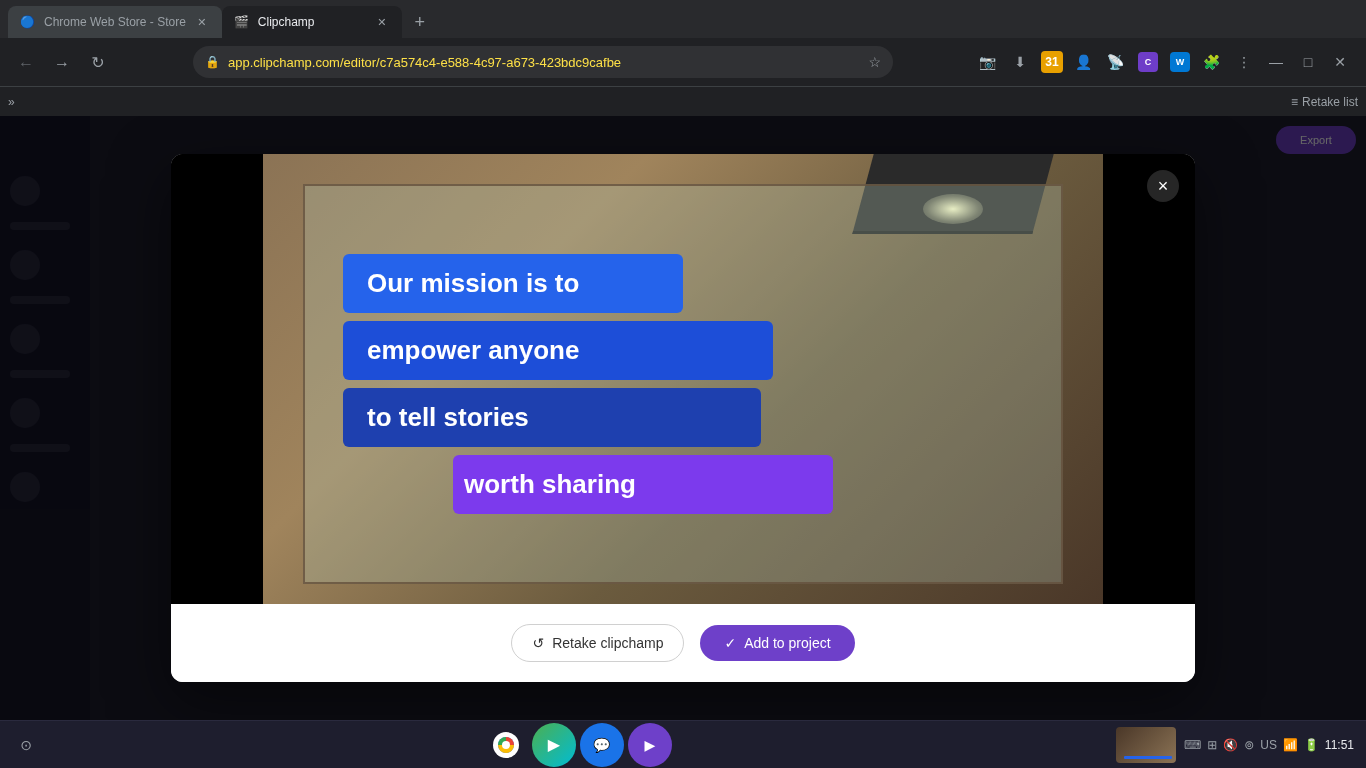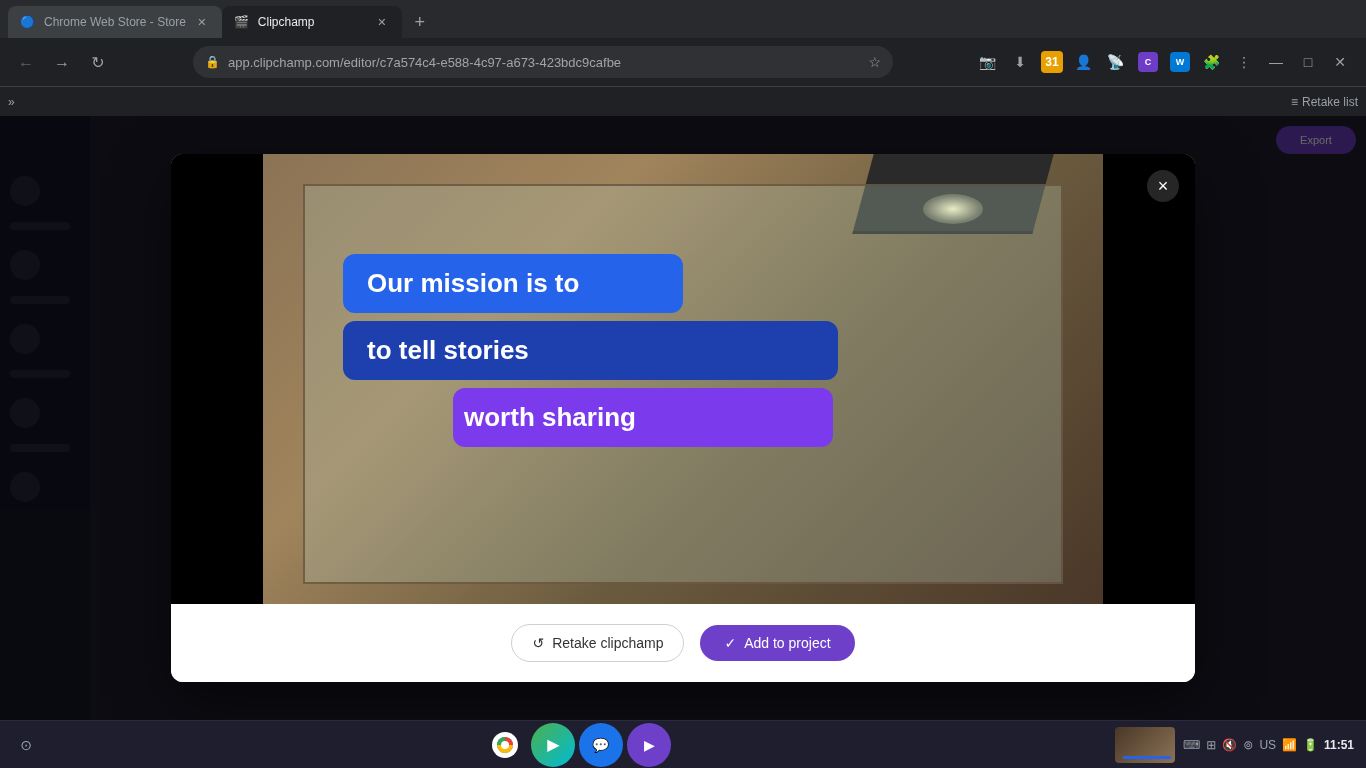--- a/index.html
+++ b/index.html
@@ -140,21 +140,21 @@
       margin: 0 auto;
     }
 
     .omnibox-lock {
       color: #9aa0a6;
       font-size: 12px;
     }
 
     .omnibox-url {
       flex: 1;
-      color: #a3a3a3;
+      color: #fde047;
       font-size: 13px;
     }
 
     .omnibox-star {
       color: #9aa0a6;
       font-size: 14px;
     }
 
     .toolbar-right {
       display: flex;
@@ -360,21 +360,21 @@
       display: flex;
       flex-direction: column;
       gap: 8px;
     }
 
     .sign {
       padding: 14px 24px;
       color: white;
       font-weight: bold;
       font-size: 26px;
-      border-radius: 12px;
+      border-radius: 6px;
     }
 
     .sign-blue-light {
       background: #2563EB;
       width: 340px;
     }
 
     .sign-blue-medium {
       background: #1D4ED8;
       width: 420px;
@@ -645,21 +645,24 @@
 
             <div class="light-fixture"></div>
             <div class="light-glow"></div>
 
             <div class="window-glass"></div>
 
             <div class="sign-container">
               <div class="sign sign-blue-light" style="width: 340px;">
                 <span>Our mission is to</span>
               </div>
-              <div class="sign sign-blue-dark" style="width: 495px;">
+              <div class="sign sign-blue-medium" style="width: 430px;">
+                <span>empower anyone</span>
+              </div>
+              <div class="sign sign-blue-dark" style="width: 418px;">
                 <span>to tell stories</span>
               </div>
               <div class="sign sign-purple" style="width: 380px; margin-left: 110px;">
                 <span>worth sharing</span>
               </div>
             </div>
           </div>
 
           <div class="close-btn">
             <span>×</span>
@@ -711,18 +714,18 @@
     <div class="taskbar-right">
       <div class="thumbnail-preview"></div>
       <div class="status-area">
         <span>⌨</span>
         <span>⊞</span>
         <span>🔇</span>
         <span>⊚</span>
         <span>US</span>
         <span>📶</span>
         <span>🔋</span>
-        <span style="color:#e8eaed; font-size:12px; font-weight:700;">11:51</span>
+        <span style="color:#e8eaed; font-size:12px; font-weight:400;">11:51</span>
       </div>
     </div>
   </div>
 
 </div>
 
 </body></html>

